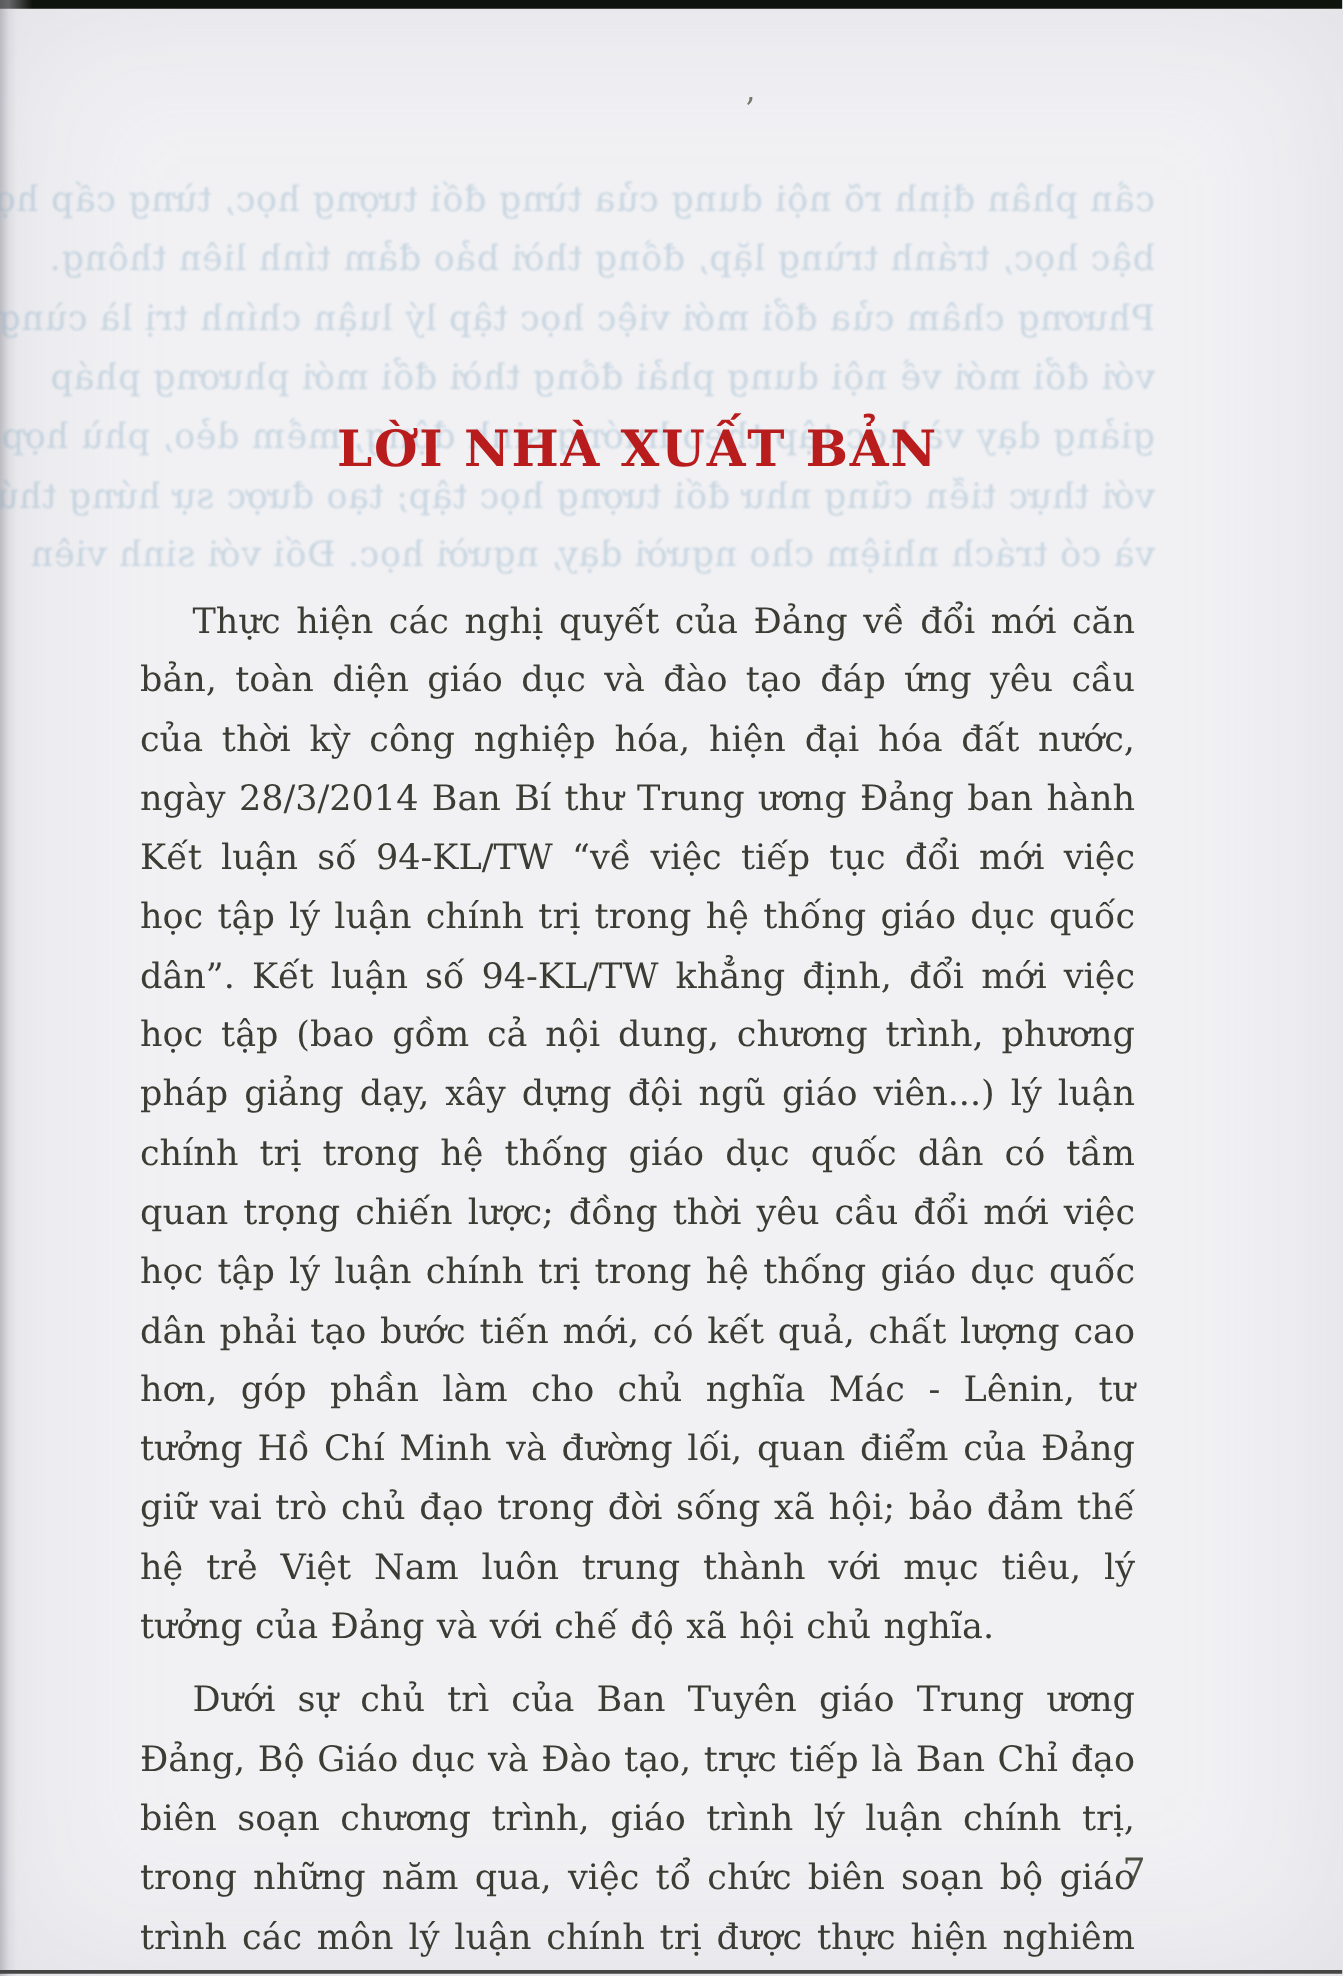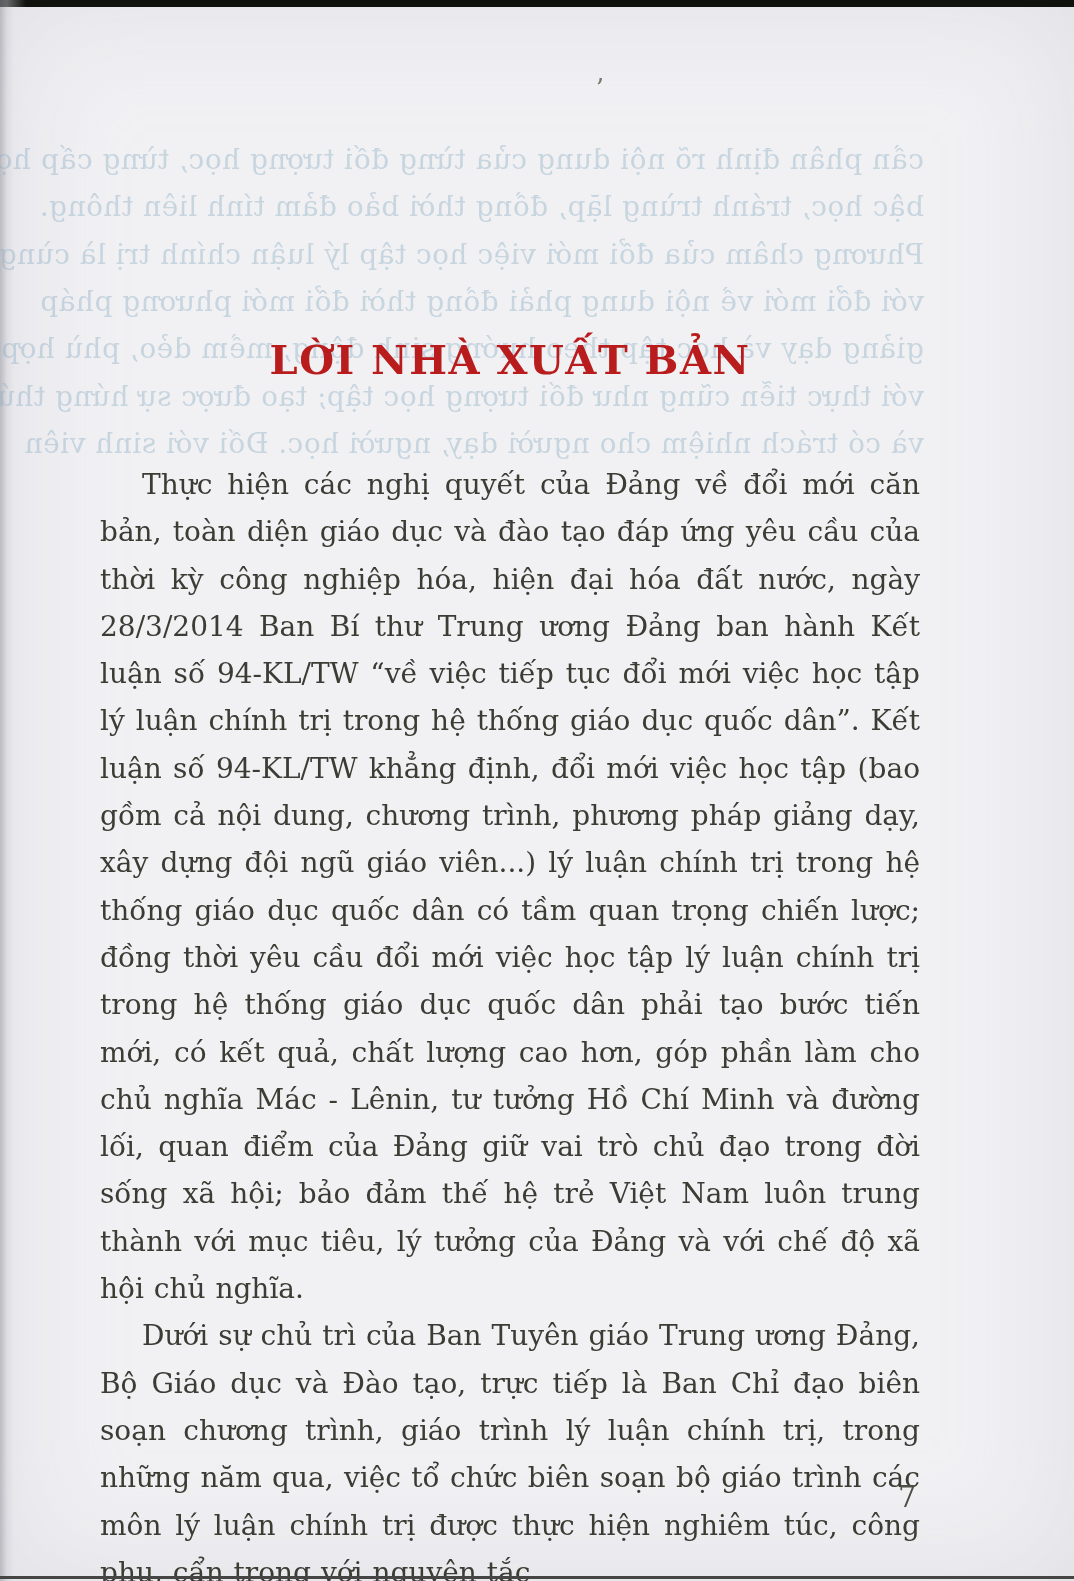--- a/index.html
+++ b/index.html
@@ -58,21 +58,21 @@
     color:#b91c1c;
   }
   .body-text{
     position:absolute;top:461px;left:100px;width:820px;
     font-size:28px;line-height:47.3px;
     color:var(--ink);
     text-align:justify;
   }
   .body-text p{
     text-indent:42px;
-    margin:0;
+    margin:12px;
     word-spacing:1px;
   }
   .page-number{
     position:absolute;top:1480px;left:898px;
     font-size:29px;color:#4e4e45;
   }
   .scan-artifact{
     position:absolute;top:74px;left:595px;
     font-size:26px;color:#5a5a48;
     opacity:0.8;

